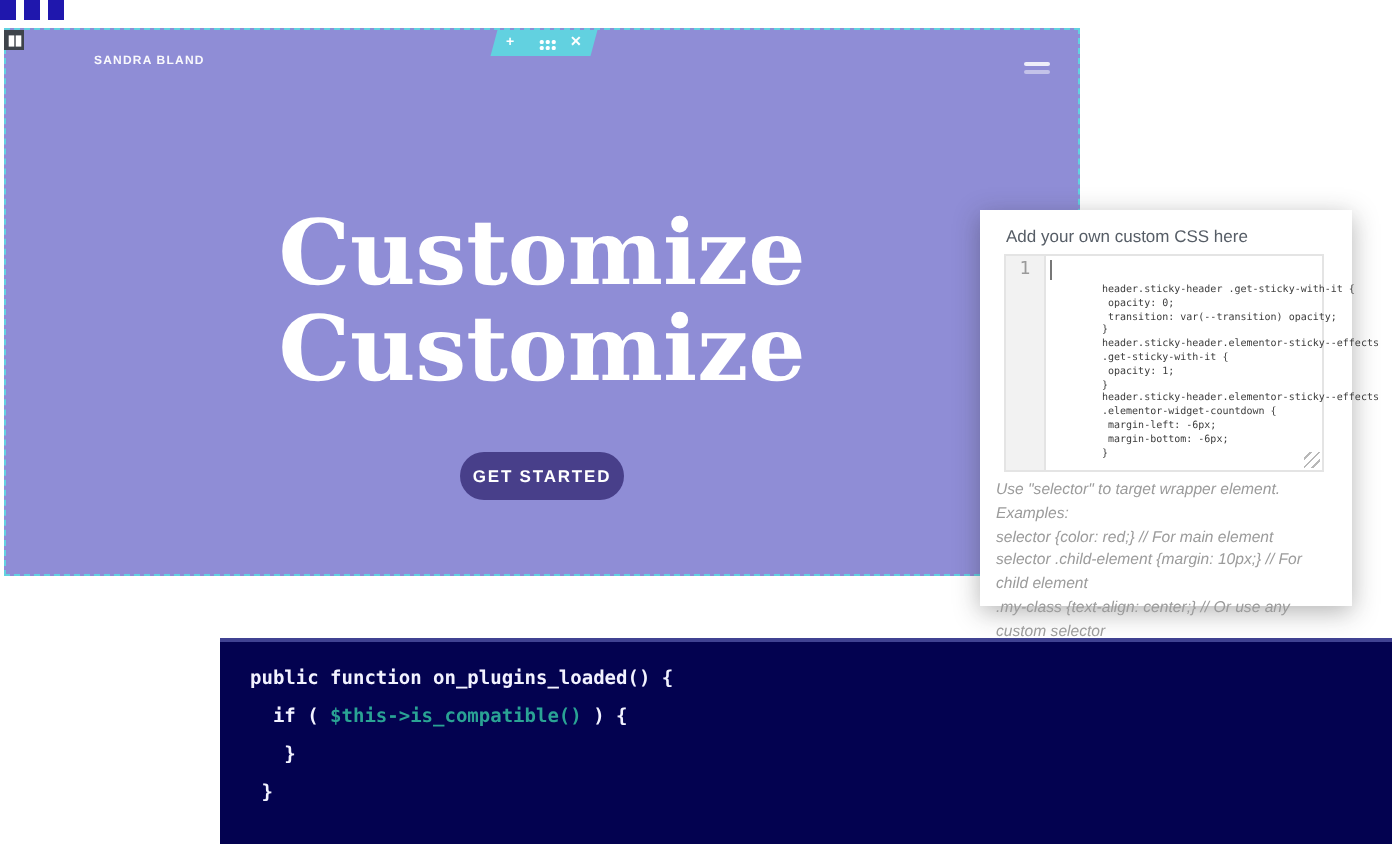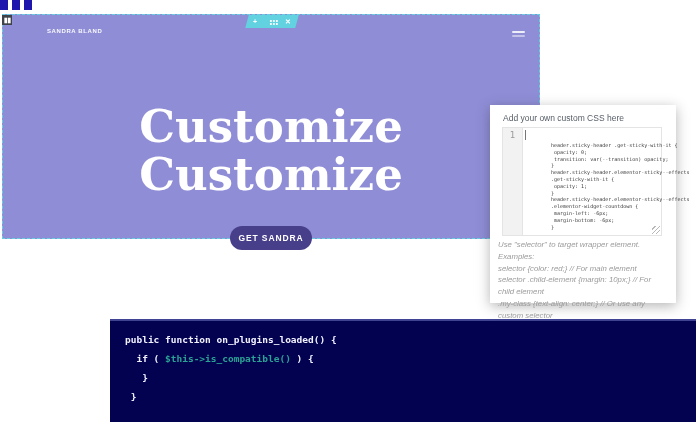--- a/index.html
+++ b/index.html
@@ -6,21 +6,21 @@
   .canvas{position:relative;width:696px;height:425px;background:#fff;overflow:hidden;
           font-family:"Liberation Sans",sans-serif;
           --hero-bg:#8f8dd6;--accent-teal:#62d1e0;--cta-bg:#483f8a;--code-bg:#030250;
           --code-accent:#2aa394;--chrome-square:#1f17ad;--column-handle-bg:#3e434a;}
 
   
   .top-squares{position:absolute;left:0;top:0;height:10px;display:flex;gap:4px;}
   .top-squares i{display:block;width:8px;height:10px;background:var(--chrome-square);}
 
   
-  .hero{position:absolute;left:2px;top:14px;width:538px;height:225px;background:var(--hero-bg);
+  .hero{position:absolute;left:2px;top:14px;width:538px;height:274px;background:var(--hero-bg);
         border:1px dashed var(--accent-teal);box-sizing:border-box;z-index:1;}
   .site-title{position:absolute;left:44px;top:13px;color:#fff;font-size:6px;font-weight:bold;
               letter-spacing:.6px;opacity:.95;}
   .hamburger{position:absolute;left:509px;top:16px;width:13px;cursor:pointer;}
   .hamburger i{display:block;height:2px;border-radius:1px;background:rgba(255,255,255,.85);margin-bottom:2px;}
   .hamburger i:last-child{opacity:.55;}
   .hero-heading{position:absolute;left:0;top:88px;width:100%;text-align:center;color:#fff;
                 font-family:"DejaVu Serif",serif;font-weight:700;font-size:45px;line-height:48px;}
   .cta{position:absolute;left:50%;top:211px;transform:translateX(-50%);width:82px;height:24px;
        border:none;border-radius:12px;background:var(--cta-bg);color:#fff;font-family:"Liberation Sans",sans-serif;
@@ -84,21 +84,21 @@
     </div>
     <div class="site-title">SANDRA BLAND</div>
     <div class="hamburger">
         <i></i>
         <i></i>
       </div>
     <h1 class="hero-heading" style="margin:0;">
       <span style="display:block">Customize</span>
       <span style="display:block">Customize</span>
     </h1>
-    <button class="cta">GET SANDRA</button>
+    <button class="cta">GET STARTED</button>
   </section>
 
   <div class="column-handle">
     <svg width="7" height="7" viewBox="0 0 10 10">
       <rect x="0.5" y="1" width="4" height="8" fill="#ffffff"></rect>
       <rect x="5.5" y="1" width="4" height="8" fill="#ffffff"></rect>
     </svg>
   </div>
 
   <aside class="css-panel">

